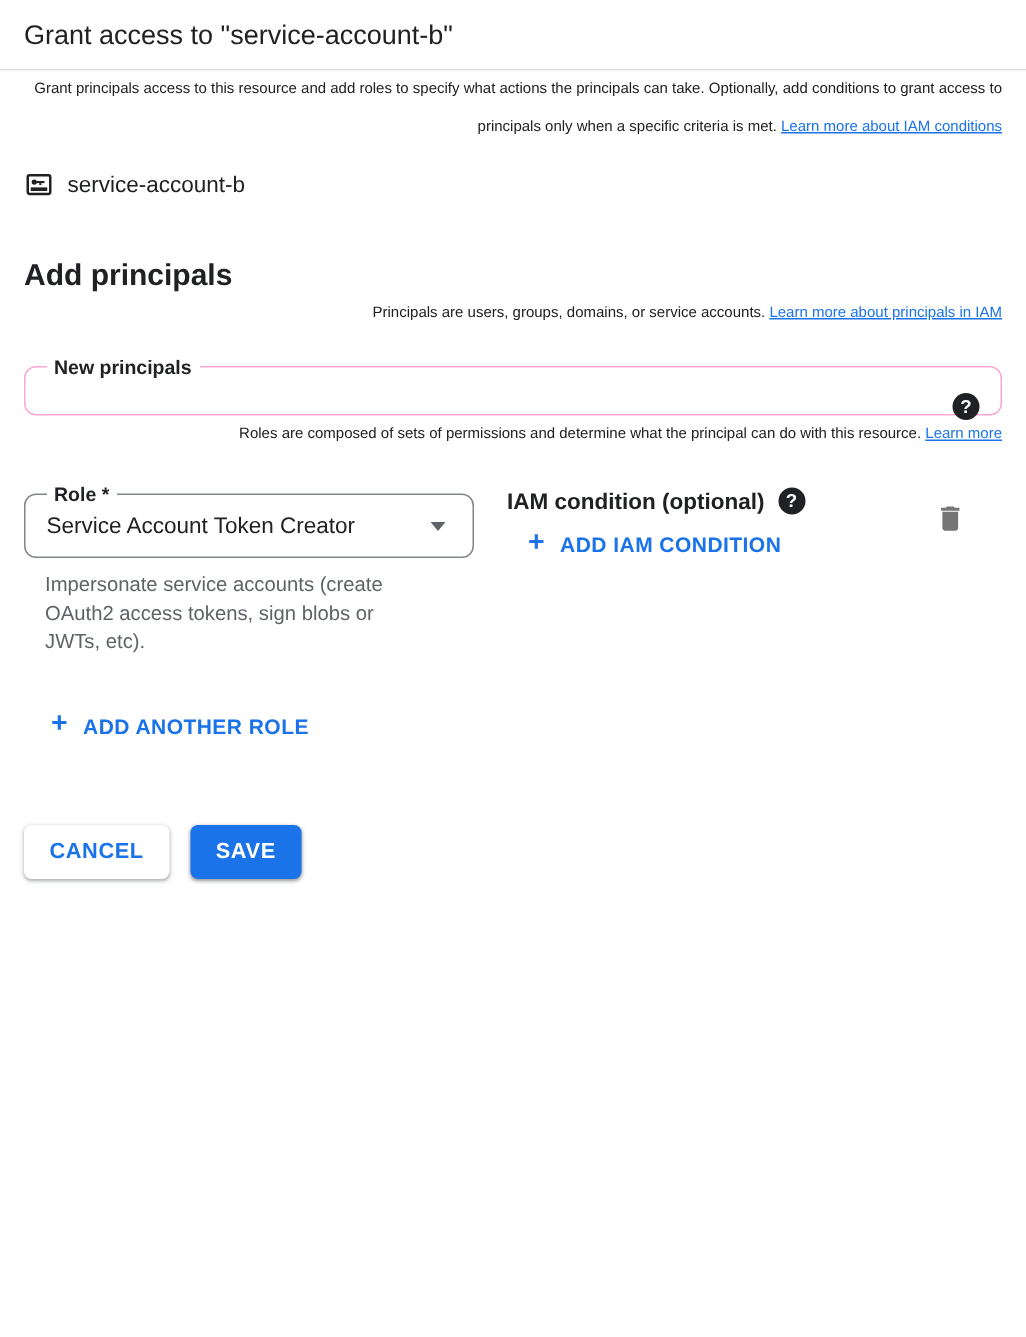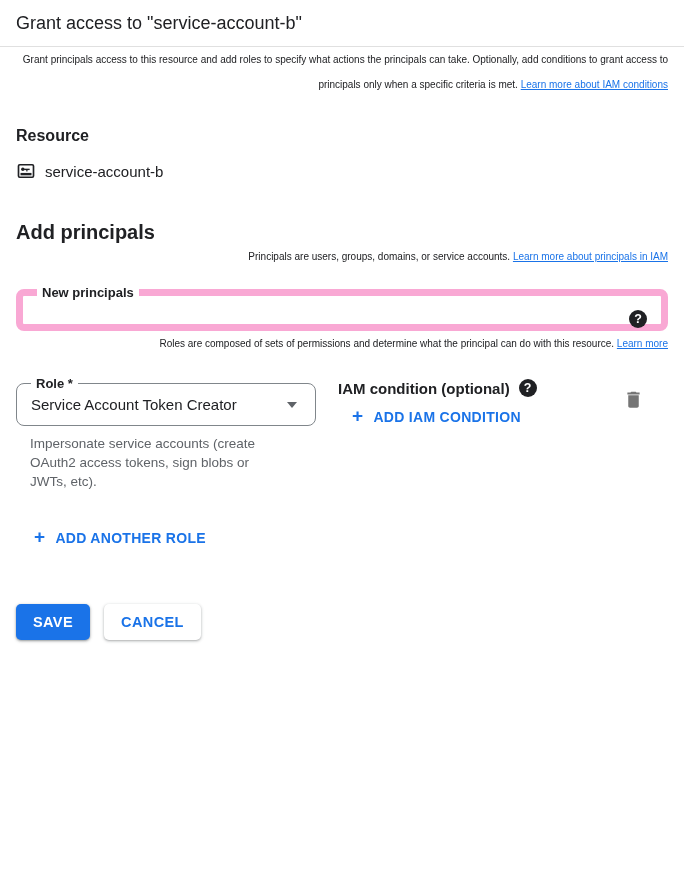--- a/index.html
+++ b/index.html
@@ -19,21 +19,21 @@
   a.link { color:#1a73e8; text-decoration:underline; cursor:pointer; }
 
   .section-heading { font-size:16px; font-weight:700; margin:30px 0 0; color:#202124; }
   .resource-row { display:flex; align-items:center; gap:9px; margin-top:16px; font-size:15px; }
 
   .big-heading { font-size:20px; font-weight:700; margin:40px 0 0; color:#202124; }
   .principals-desc { margin-top:14px; }
   .roles-desc { margin-top:14px; }
 
   fieldset.gcp-field {
-    margin:16px 0 0; border:7px solid #f9a8d4; border-radius:8px;
+    margin:16px 0 0; border:1px solid #f9a8d4; border-radius:8px;
     padding:2px 12px 22px; position:relative; min-inline-size:auto;
   }
   fieldset.gcp-field legend {
     font-size:13px; font-weight:700; color:#202124; padding:0 5px; margin-left:2px; line-height:15px;
   }
   .chip {
     display:inline-flex; align-items:center; gap:7px;
     background:#e0e0e0; border-radius:14px; padding:3px 5px 3px 12px;
     font-size:14.5px; color:#3c4043; margin-top:2px; max-width:560px;
   }
@@ -97,21 +97,20 @@
 <body>
 
 <div class="dialog-title">Grant access to "service-account-b"</div>
 
 <div class="content">
 
   <p class="desc intro">
     <span>Grant principals access to this resource and add roles to specify what actions the principals can take. Optionally, add conditions to grant access to principals only when a specific criteria is met. </span><a class="link">Learn more about IAM conditions</a>
   </p>
 
-  <div class="section-heading">Resource</div>
 
   <div class="resource-row">
     <span class="sa-icon">
       <svg width="20" height="20" viewBox="0 0 24 24">
         <rect x="3" y="4.5" width="18" height="15" rx="1.5" fill="none" stroke="#202124" stroke-width="2"></rect>
         <circle cx="8.2" cy="10" r="2.1" fill="#202124"></circle>
         <rect x="9.8" y="9.2" width="6.6" height="1.7" fill="#202124"></rect>
         <rect x="12.2" y="10.9" width="1.7" height="1.6" fill="#202124"></rect>
         <rect x="5.4" y="14.3" width="13.2" height="2.9" fill="#202124"></rect>
       </svg>
@@ -170,15 +169,15 @@
   </div>
 
   <div class="text-btn add-role-row">
     <span class="plus-glyph">+</span>
     <span>ADD ANOTHER ROLE</span>
   </div>
 
 </div>
 
 <div class="footer">
+  <button class="btn btn-secondary">CANCEL</button>
   <button class="btn btn-primary">SAVE</button>
-  <button class="btn btn-secondary">CANCEL</button>
 </div>
 
 </body></html>

